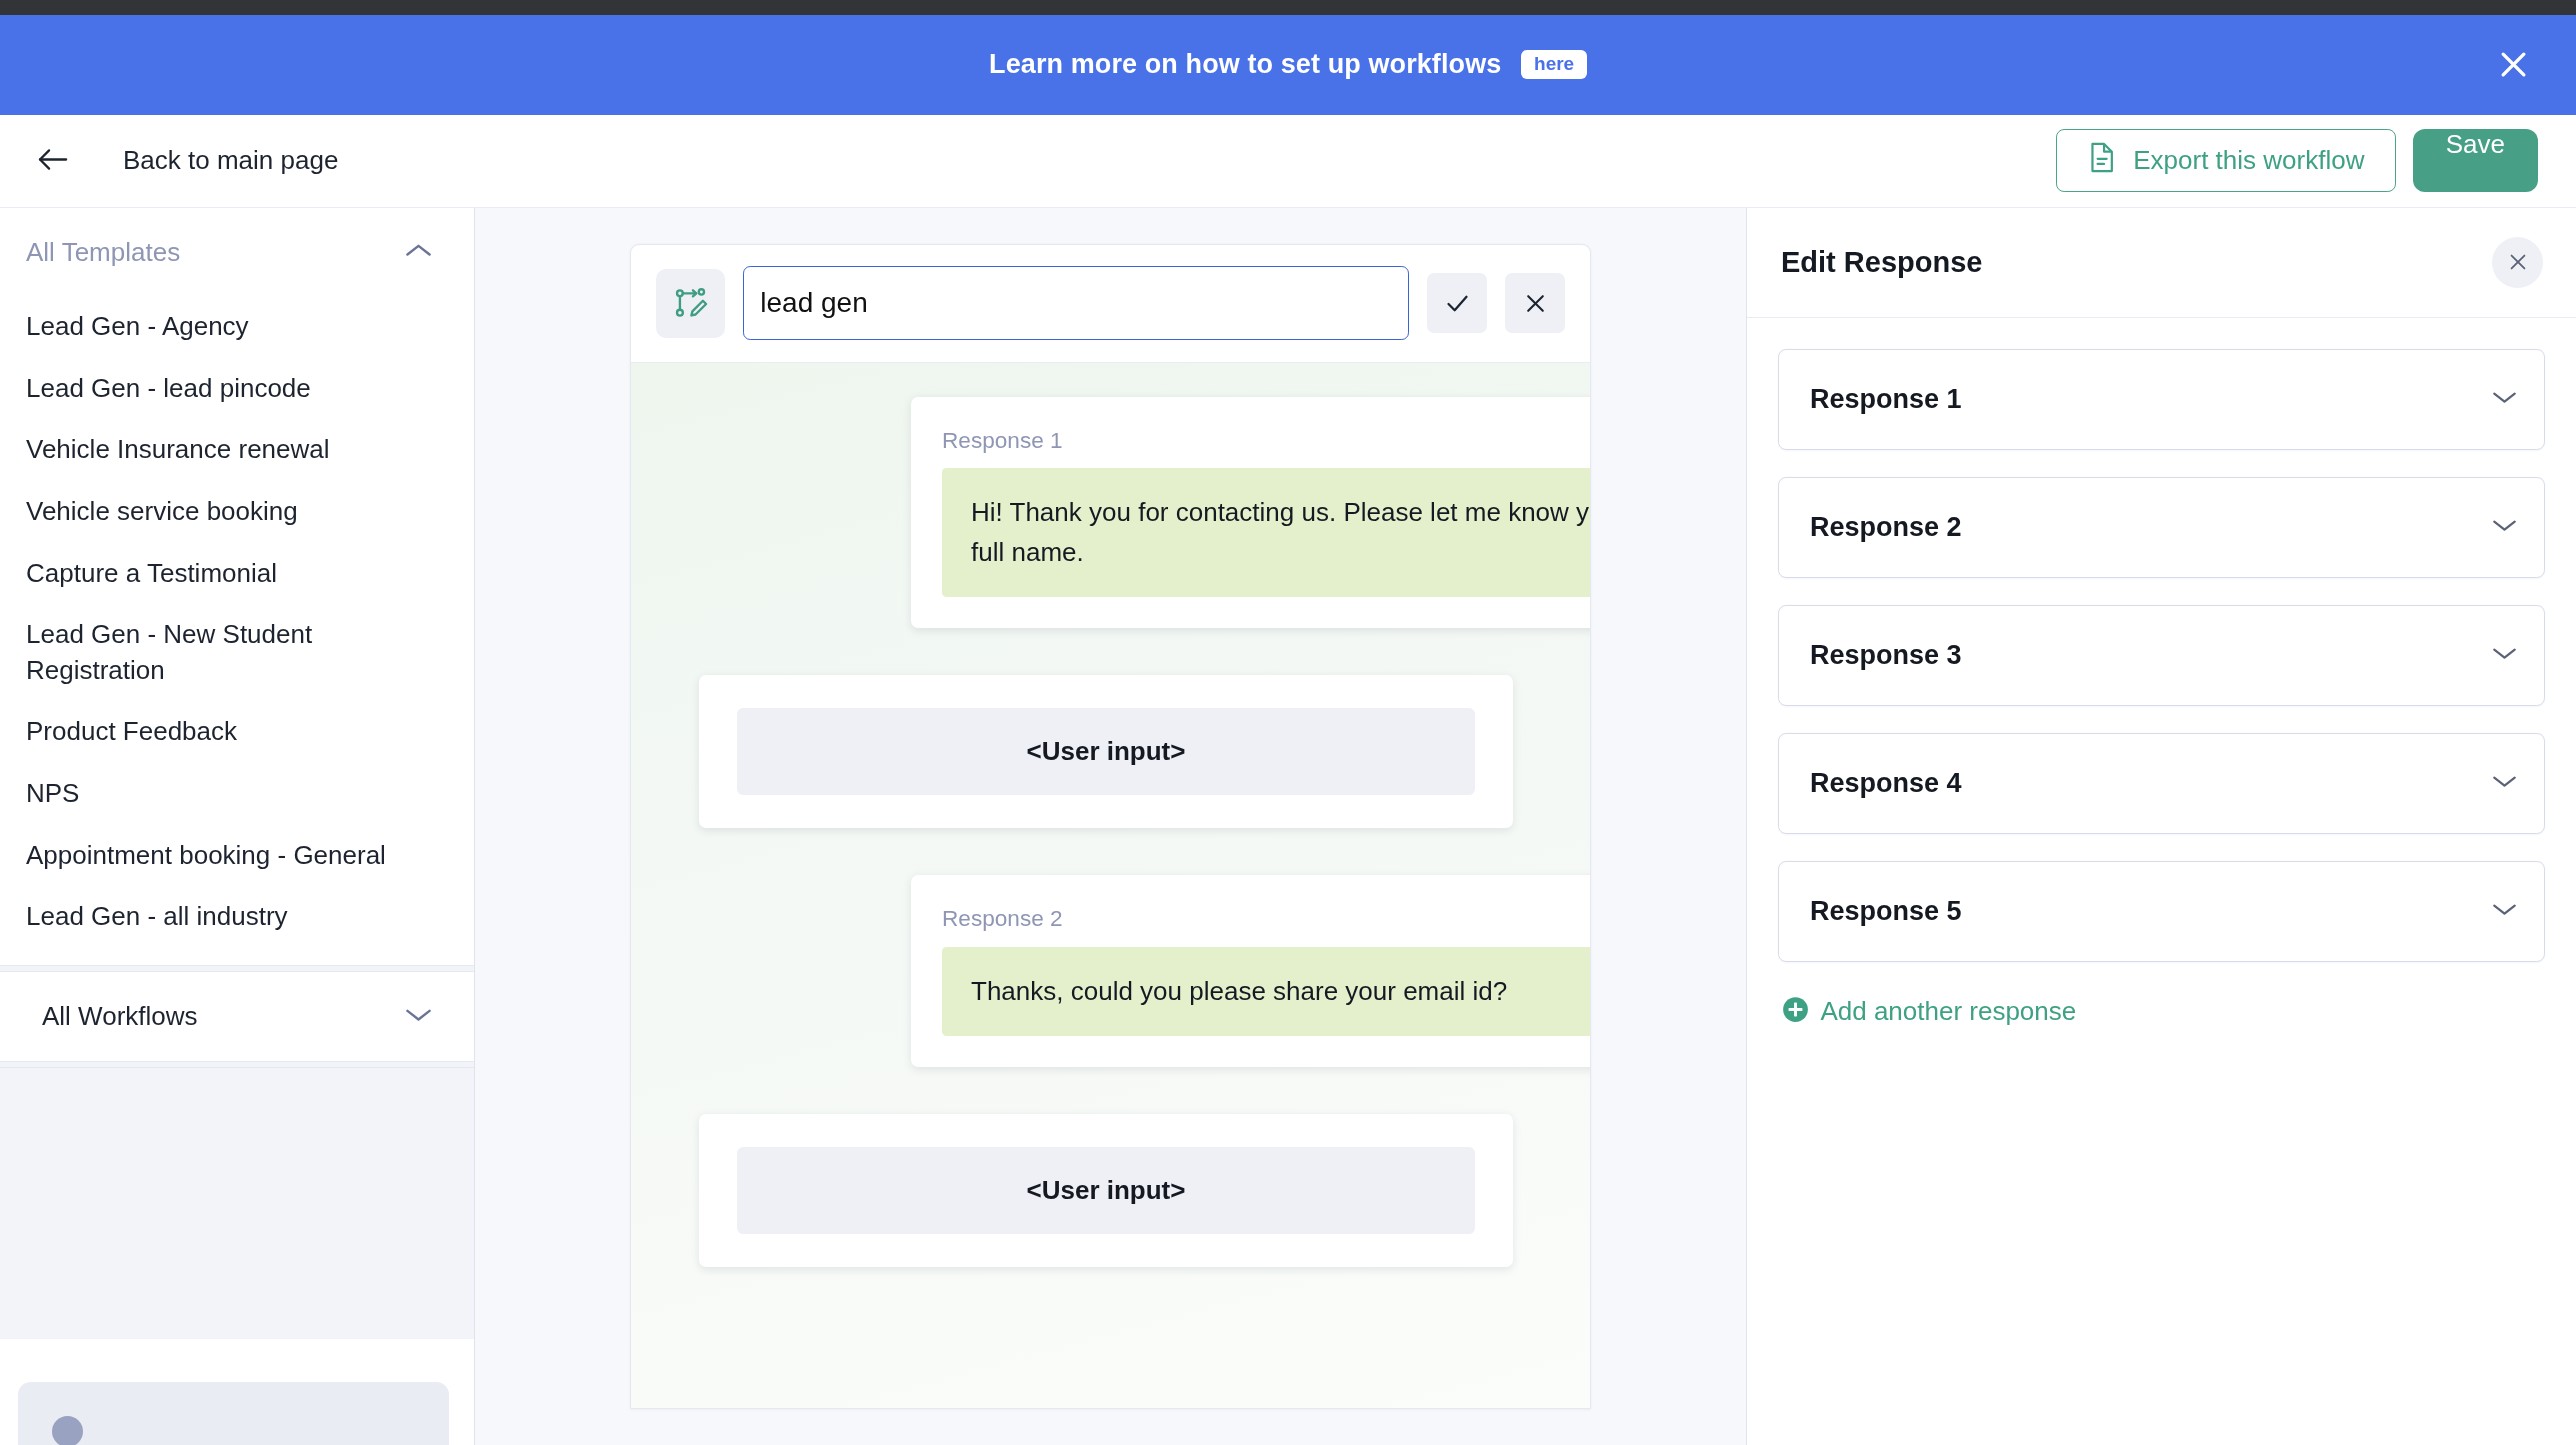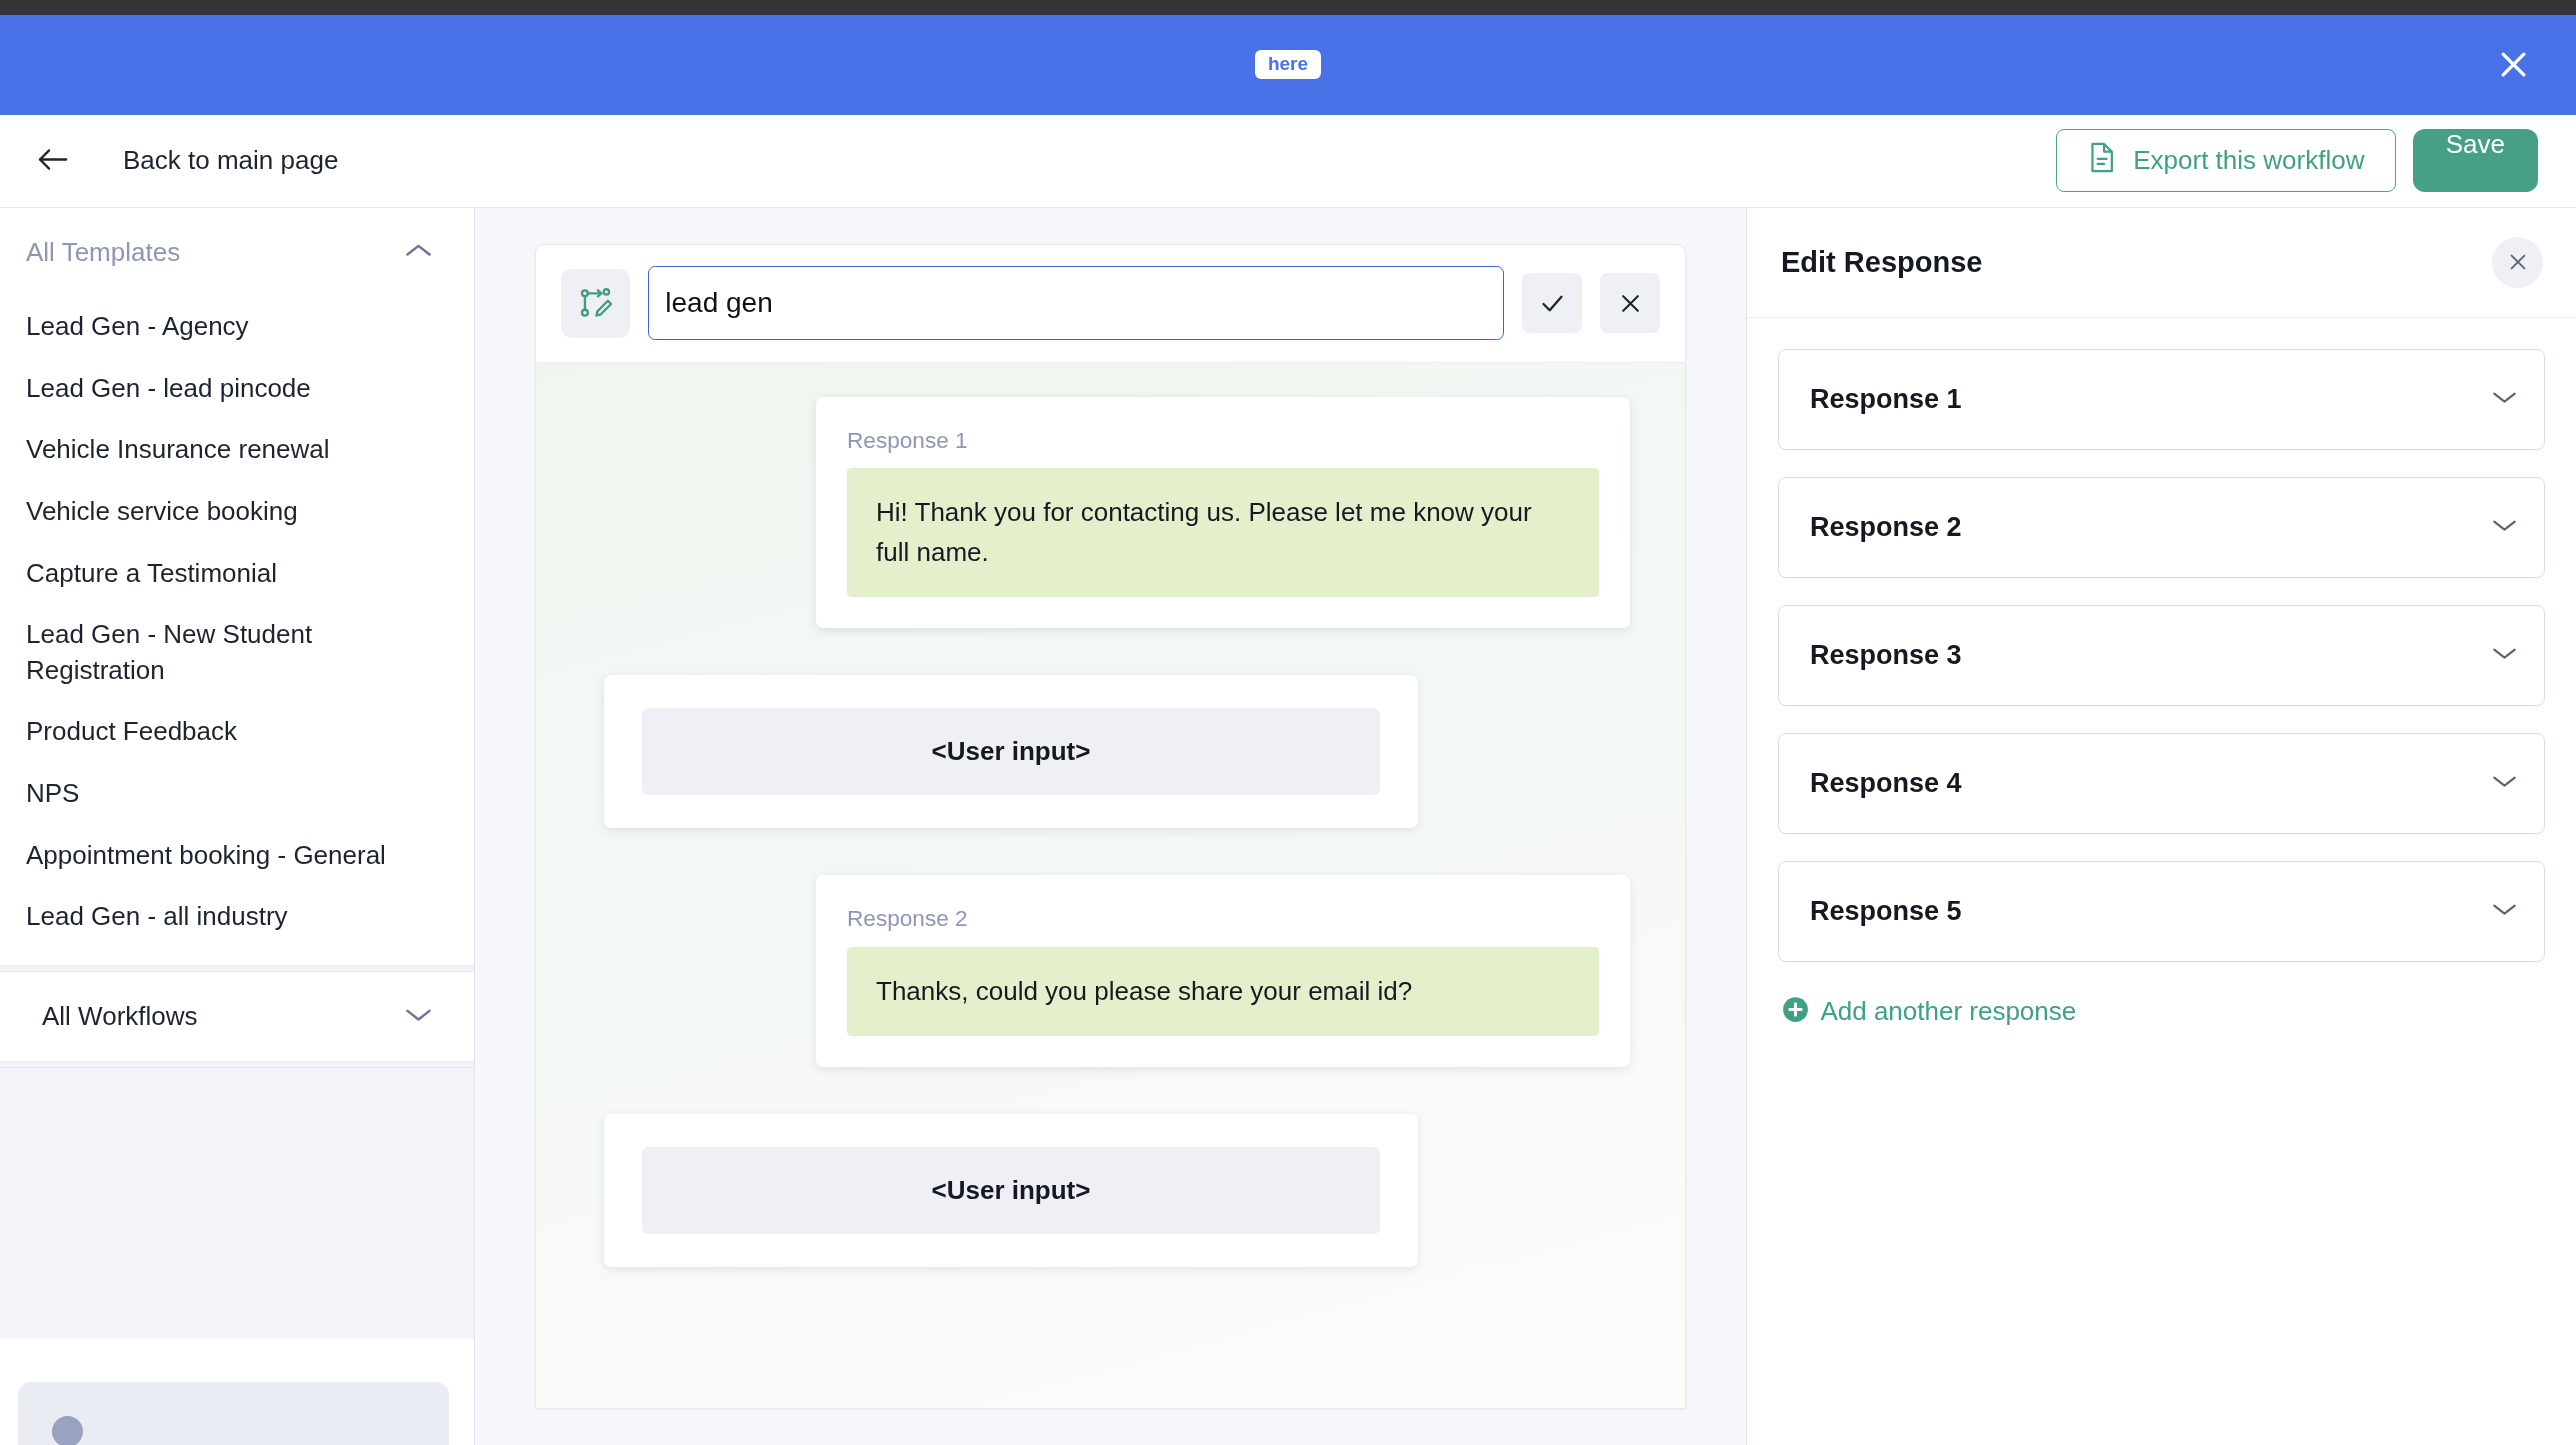--- a/index.html
+++ b/index.html
@@ -162,21 +162,21 @@
   
   .canvas-col {
     flex: 1 1 auto;
     background: #f7f8fb;
     position: relative;
     overflow: hidden;
     padding: 36px 0 0 0;
   }
   .canvas-card {
     margin: 0 auto;
-    width: 1151px;
+    width: 961px;
     background: #ffffff;
     border: 0.9px solid #e4e8f0;
     border-radius: 9px 9px 0 0;
     box-shadow: 0 0.9px 2.7px rgba(22,30,60,.05);
     height: calc(100% - 36px);
     overflow: hidden;
   }
   .title-row {
     height: 118px;
     display: flex; align-items: center;
@@ -310,20 +310,21 @@
     color: #3ea184;
   }
   .plus-circle { display: block; }
 </style>
 </head>
 <body>
 
 <div class="browser-strip"></div>
 
 <div class="banner">
+  <span class="banner-text">Learn more on how to set up workflows</span>
   <span class="banner-pill">here</span>
   <span class="banner-close">
     <svg width="31" height="31" viewBox="0 0 24 24" fill="none" stroke="#ffffff" stroke-width="2.6" stroke-linecap="round">
       <line x1="4" y1="4" x2="20" y2="20"></line>
         <line x1="20" y1="4" x2="4" y2="20"></line>
     </svg>
   </span>
 </div>
 
 <div class="topbar">

